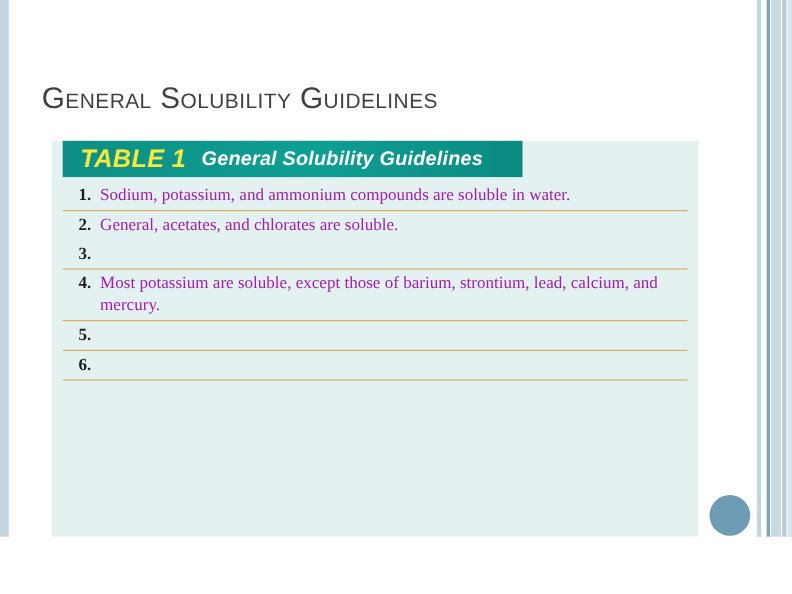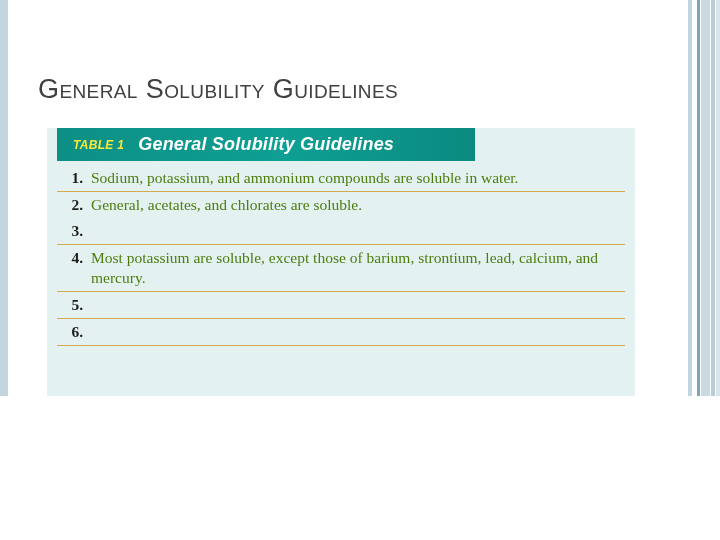--- a/index.html
+++ b/index.html
@@ -9,21 +9,21 @@
   body {
     width: 720px;
     height: 540px;
     background: #ffffff;
     font-family: "Liberation Sans", sans-serif;
     overflow: hidden;
   }
   .slide {
     position: relative;
     width: 720px;
-    height: 396px;
+    height: 488px;
     background: #ffffff;
     overflow: hidden;
   }
 
   
   .edge-stripe {
     position: absolute;
     top: 0;
     height: 540px;
   }
@@ -65,21 +65,21 @@
     height: 33px;
     background: linear-gradient(to right, #0d8f85 0%, #0e9f93 55%, #0b8a80 100%);
     display: flex;
     align-items: center;
     padding-left: 16px;
     box-sizing: border-box;
   }
   .table-label {
     color: #f7e93c;
     font-family: "Liberation Sans", sans-serif;
-    font-size: 12px;
+    font-size: 23px;
     font-weight: bold;
     font-style: italic;
     letter-spacing: 0.3px;
     margin-right: 14px;
     white-space: nowrap;
   }
   .table-caption {
     color: #ffffff;
     font-family: "Liberation Sans", sans-serif;
     font-size: 18px;
@@ -112,21 +112,21 @@
     font-family: "Liberation Serif", serif;
     font-size: 15.5px;
     font-weight: bold;
     color: #1d1d1d;
     line-height: 20px;
   }
   .row-text {
     flex: 1 1 auto;
     font-family: "Liberation Serif", serif;
     font-size: 15.5px;
-    color: #4d7c0f;
+    color: #a21caf;
     line-height: 20px;
     padding-right: 10px;
   }
 
   
   .corner-circle {
     position: absolute;
     left: 645px;
     top: 450px;
     width: 37px;

